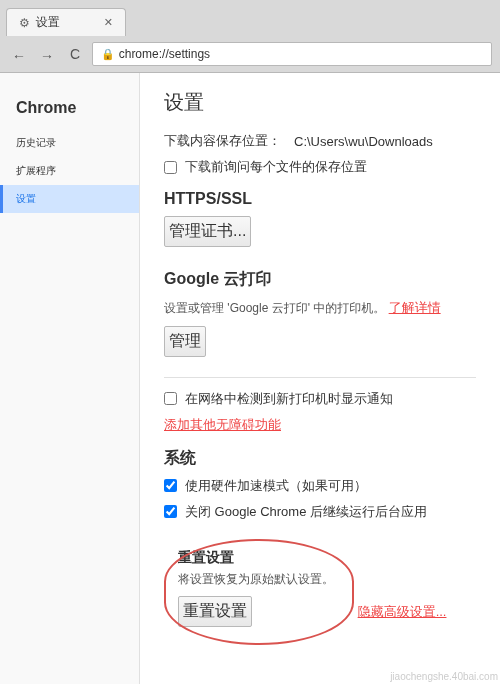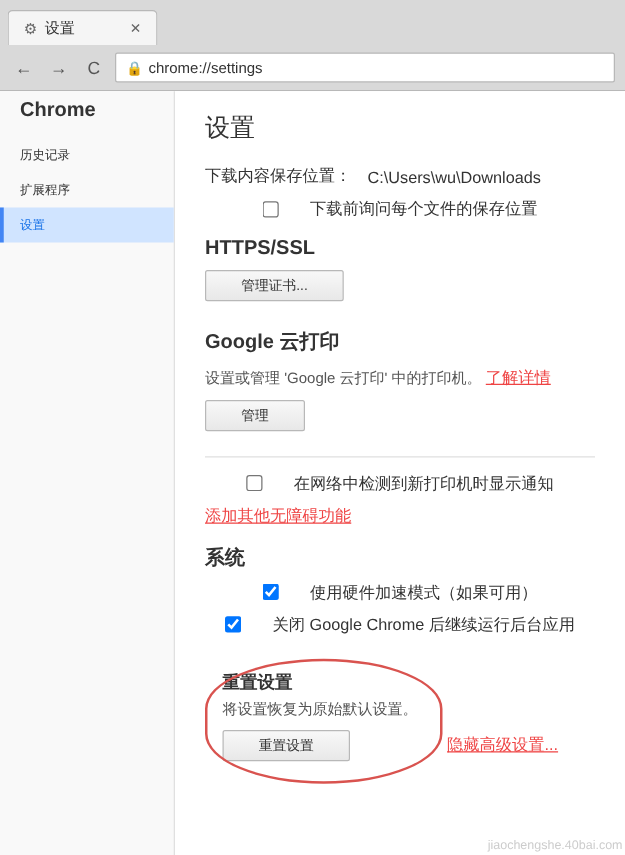--- a/index.html
+++ b/index.html
@@ -89,21 +89,21 @@
       display: flex;
       height: calc(684px - 72px);
       background: white;
     }
 
     
     .sidebar {
       width: 140px;
       background: #f9f9f9;
       border-right: 1px solid #e0e0e0;
-      padding: 3px 0;
+      padding: 22px 0;
       flex-shrink: 0;
     }
     .sidebar-brand {
       padding: 4px 16px 12px 16px;
       font-size: 16px;
       font-weight: bold;
       color: #333;
     }
     .sidebar-item {
       padding: 7px 16px;
@@ -145,23 +145,22 @@
       flex-shrink: 0;
     }
     .setting-value {
       font-size: 13px;
       color: #333;
     }
 
     .checkbox-row {
       display: flex;
       align-items: center;
-      gap: 25px;
-      margin-bottom: 8px;
-      justify-content: center;
+      gap: 8px;
+      margin-bottom: 8px;
     }
     .checkbox-row input[type="checkbox"] {
       width: 13px;
       height: 13px;
     }
     .checkbox-label {
       font-size: 13px;
       color: #333;
     }
 
@@ -170,22 +169,22 @@
       font-weight: bold;
       color: #333;
       margin-top: 14px;
       margin-bottom: 8px;
     }
 
     .btn {
       border: 1px solid #b8b8b8;
       background: linear-gradient(#f8f8f8, #e8e8e8);
       border-radius: 2px;
-      padding: 4px 28px;
-      font-size: 11px;
+      padding: 4px 4px;
+      font-size: 16px;
       color: #333;
       cursor: pointer;
       margin-bottom: 8px;
     }
 
     .divider {
       border: none;
       border-top: 1px solid #e0e0e0;
       margin: 12px 0;
     }

